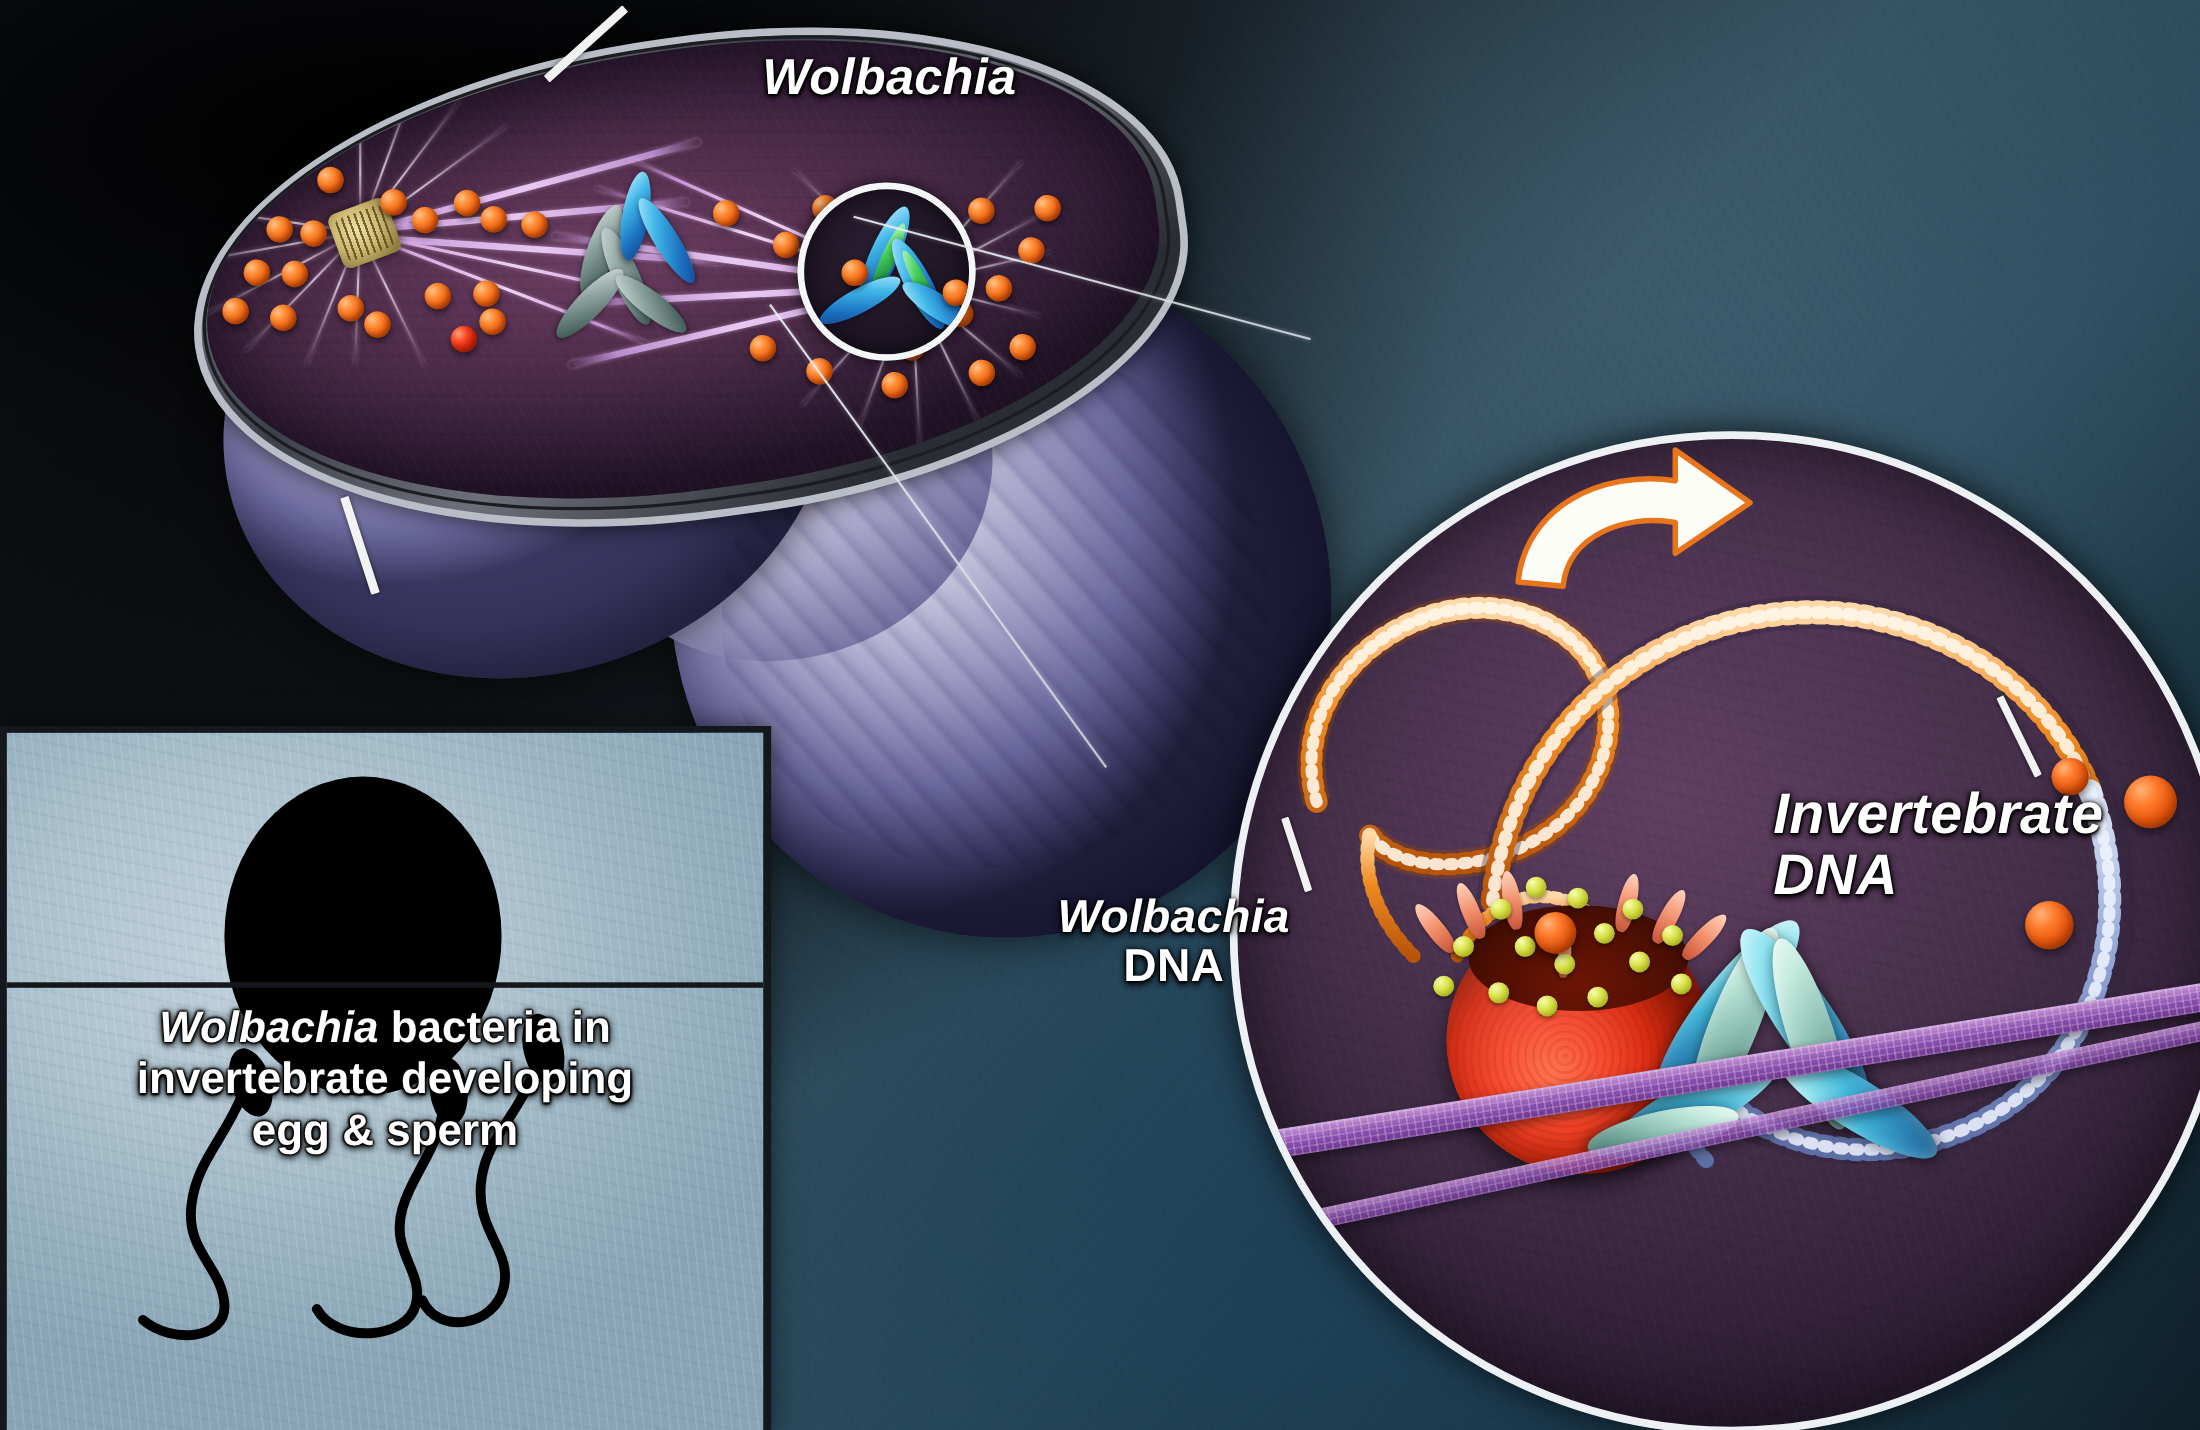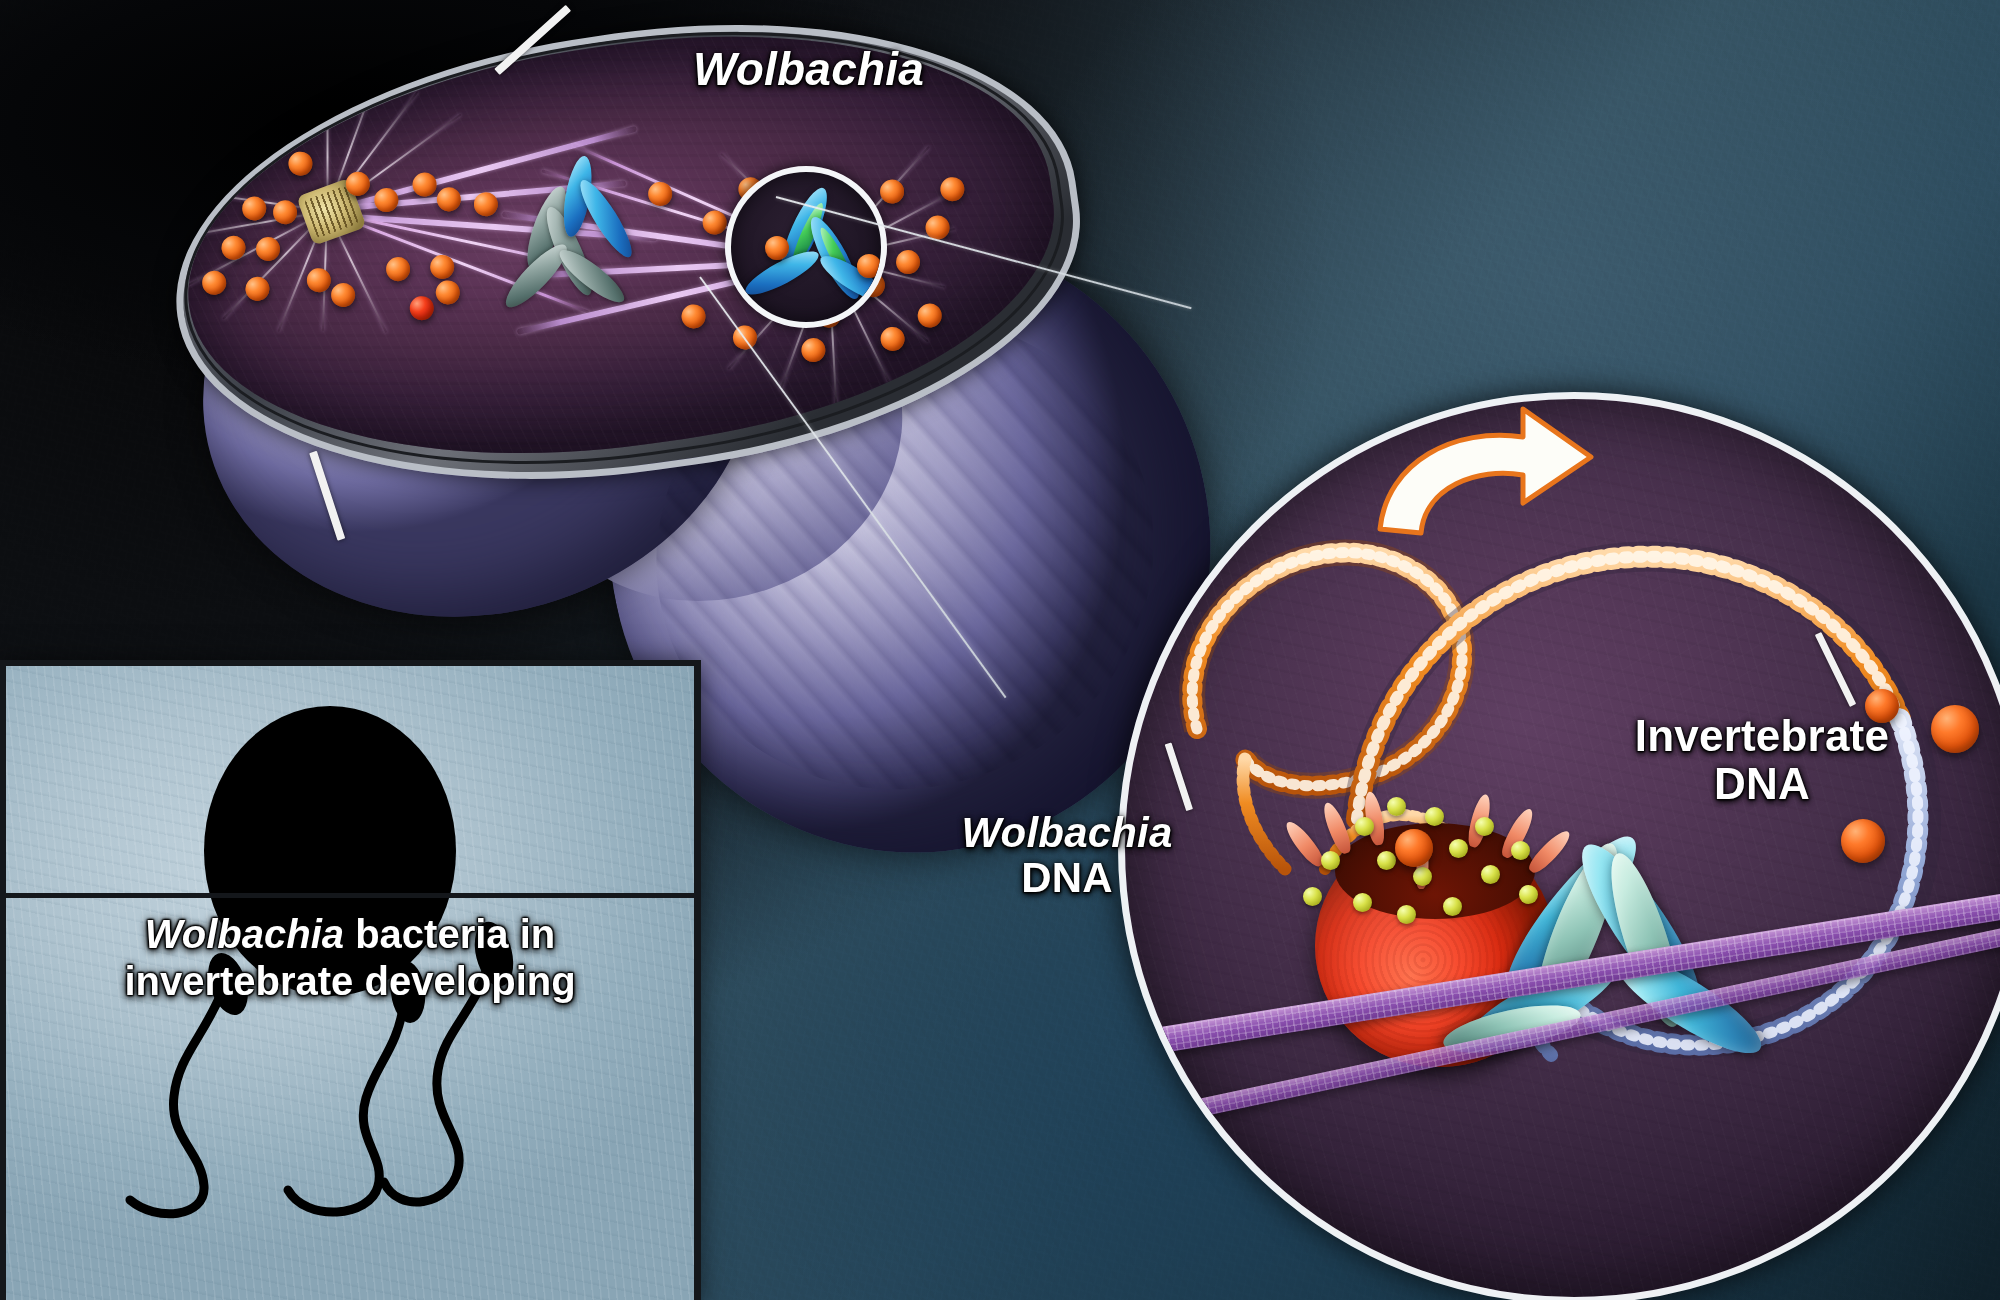--- a/index.html
+++ b/index.html
@@ -403,21 +403,21 @@
 
   <div class="lbl ital" style="left:693px;top:45px;font-size:46px;">Wolbachia</div>
 
 
   <div class="lbl" style="left:952px;top:810px;font-size:42px;text-align:center;width:230px;">
     <div class="ital">Wolbachia</div>
     <div>DNA</div>
   </div>
   <div class="leader" style="left:1168px;top:740px;width:70px;height:7px;transform:rotate(72deg);transform-origin:0 50%;"></div>
 
-  <div class="lbl" style="left:1612px;top:712px;font-size:44px;text-align:center;width:300px;">
+  <div class="lbl" style="left:1612px;top:712px;font-size:52px;text-align:left;width:300px;font-style:italic;">
     <div>Invertebrate</div>
     <div>DNA</div>
   </div>
   <div class="leader" style="left:1818px;top:630px;width:80px;height:7px;transform:rotate(64deg);transform-origin:0 50%;"></div>
 
   <div id="inset">
     <div class="tex"></div>
     <div class="egg"></div>
 
     <svg style="position:absolute;left:0;top:0;width:688px;height:420px;overflow:visible;">
@@ -434,16 +434,17 @@
         <ellipse cx="402" cy="326" rx="17" ry="31" transform="rotate(-6 402 326)"></ellipse>
         <ellipse cx="488" cy="288" rx="18" ry="33" transform="rotate(-14 488 288)"></ellipse>
       </g>
     </svg>
 
     <div class="divider"></div>
 
     <div class="caption">
       <div><span class="ital">Wolbachia</span><span> bacteria in</span></div>
       <div>invertebrate developing</div>
+      <div>egg &amp; sperm</div>
     </div>
   </div>
 
 </div>
 
 </body></html>

